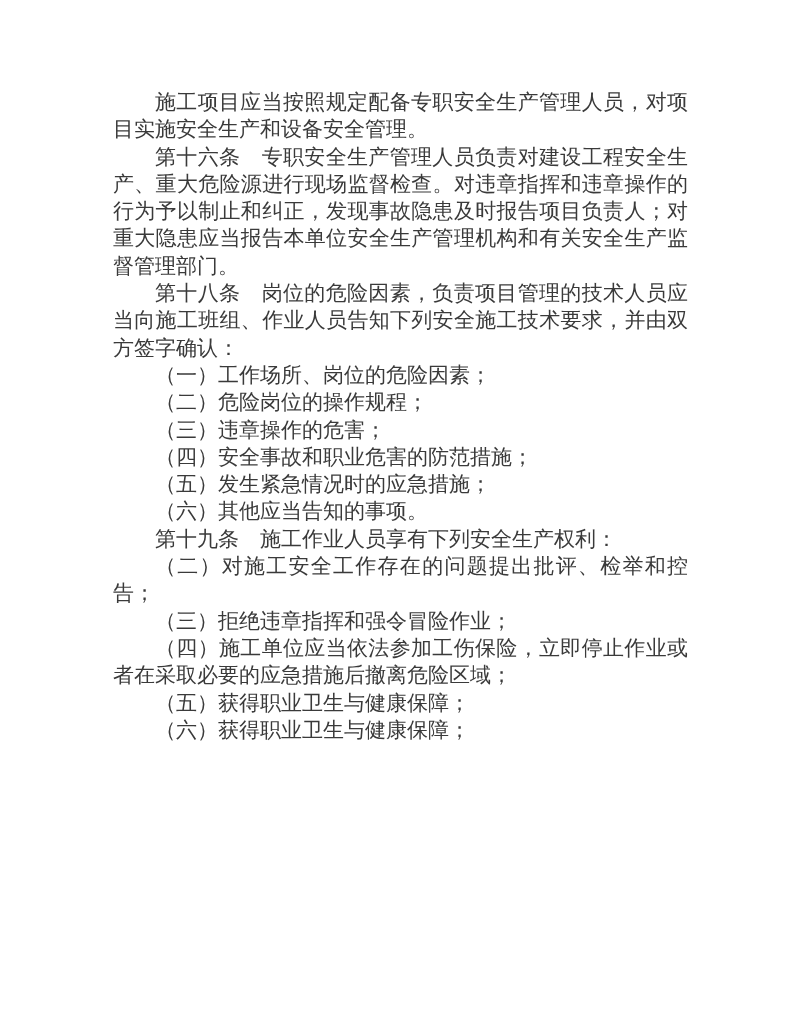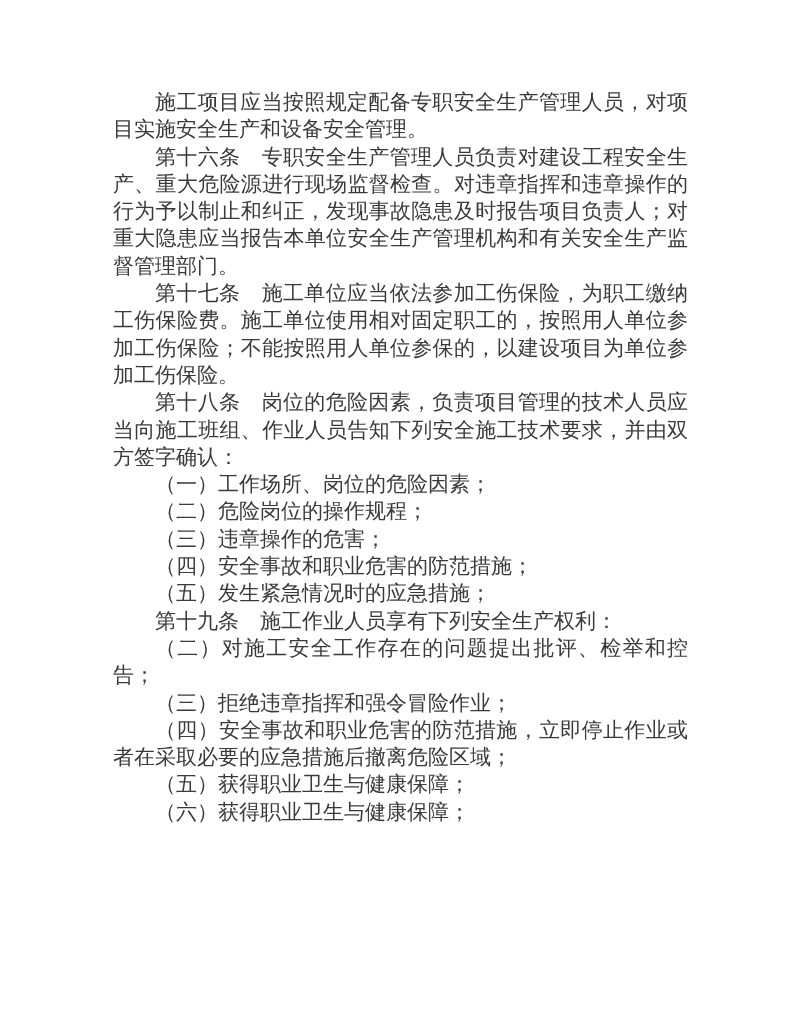--- a/index.html
+++ b/index.html
@@ -33,27 +33,27 @@
     line-break: strict;
   }
 </style>
 </head>
 <body>
 
 <div class="page">
   <div class="doc-content">
     <p>施工项目应当按照规定配备专职安全生产管理人员，对项目实施安全生产和设备安全管理。</p>
     <p>第十六条　专职安全生产管理人员负责对建设工程安全生产、重大危险源进行现场监督检查。对违章指挥和违章操作的行为予以制止和纠正，发现事故隐患及时报告项目负责人；对重大隐患应当报告本单位安全生产管理机构和有关安全生产监督管理部门。</p>
-    <p>第十七条　施工单位应当依法参加工伤保险，为职工缴纳工伤保险费。施工单位使用相对固定职工的，按照用人单位参加工伤保险；不能按照用人单位参保的，以建设项目为单位参加工伤保险。</p>
     <p>第十八条　岗位的危险因素，负责项目管理的技术人员应当向施工班组、作业人员告知下列安全施工技术要求，并由双方签字确认：</p>
     <p>（一）工作场所、岗位的危险因素；</p>
     <p>（二）危险岗位的操作规程；</p>
     <p>（三）违章操作的危害；</p>
     <p>（四）安全事故和职业危害的防范措施；</p>
     <p>（五）发生紧急情况时的应急措施；</p>
+    <p>（六）其他应当告知的事项。</p>
     <p>第十九条　施工作业人员享有下列安全生产权利：</p>
     <p>（二）对施工安全工作存在的问题提出批评、检举和控告；</p>
     <p>（三）拒绝违章指挥和强令冒险作业；</p>
-    <p>（四）安全事故和职业危害的防范措施，立即停止作业或者在采取必要的应急措施后撤离危险区域；</p>
+    <p>（四）施工单位应当依法参加工伤保险，立即停止作业或者在采取必要的应急措施后撤离危险区域；</p>
     <p>（五）获得职业卫生与健康保障；</p>
     <p>（六）获得职业卫生与健康保障；</p>
   </div>
 </div>
 
 </body></html>

